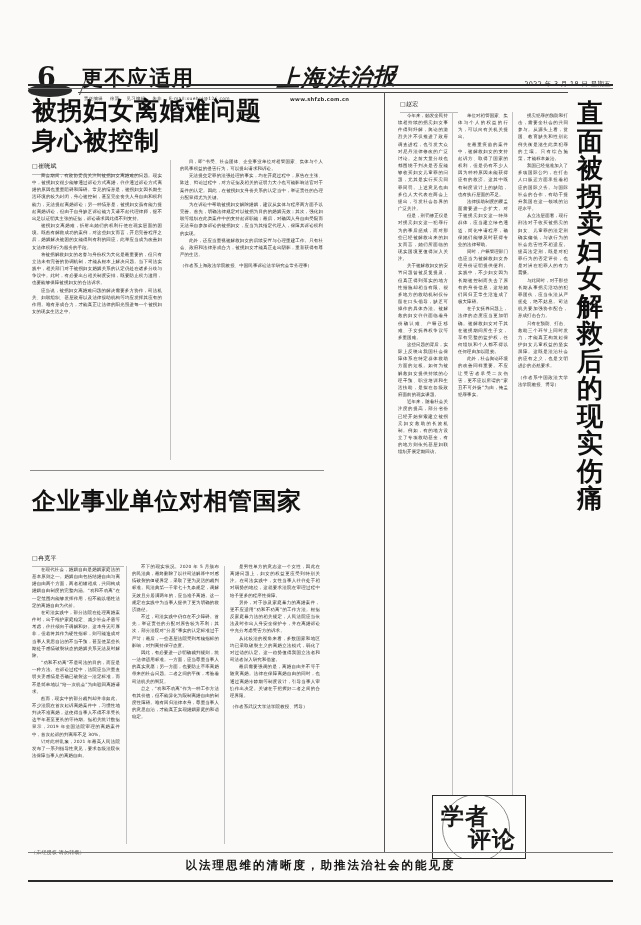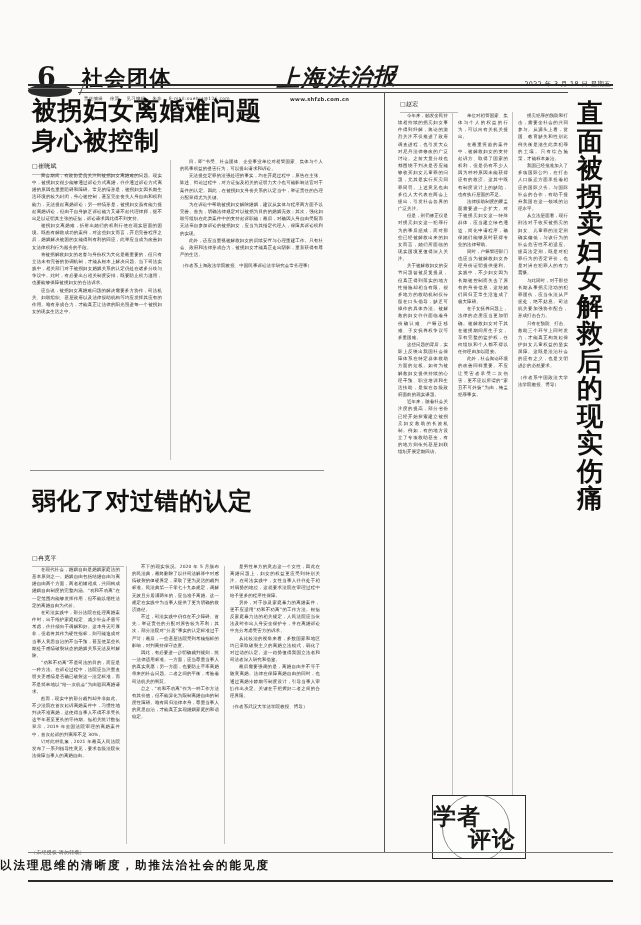--- a/index.html
+++ b/index.html
@@ -128,21 +128,21 @@
     text-align:center;
     letter-spacing:0;
   }
   .vhead span{display:block;}
 
   
   .foot-rule-top{
     position:absolute;left:28px;top:852px;width:585px;height:1px;background:#777;
   }
   .foot-slogan{
-    position:absolute;left:0;top:858px;width:641px;text-align:left;
+    position:absolute;left:0;top:858px;width:641px;text-align:center;
     font-family:"DejaVu Serif","Liberation Serif",serif;
     font-weight:700;font-size:11.5px;color:#141414;letter-spacing:2px;
   }
   .foot-rule-bot{
     position:absolute;left:28px;top:880px;width:585px;height:2px;background:#2b2b2b;
   }
   .copy-note{
     position:absolute;left:31px;top:849px;
     font-size:5px;color:#4a4a4a;letter-spacing:.2px;
   }
@@ -157,34 +157,34 @@
   .stamp-circle{
     position:absolute;left:9px;top:-2px;width:66px;height:66px;
     border:1px solid #8e8e8e;border-radius:50%;
   }
   .stamp-t1,.stamp-t2{
     position:absolute;
     font-family:"DejaVu Serif","Liberation Serif",serif;
     font-weight:700;color:#1a1a1a;
     font-size:23px;line-height:23px;letter-spacing:1px;
   }
-  .stamp-t1{left:0;top:8px;}
+  .stamp-t1{left:8px;top:8px;}
   .stamp-t2{left:35px;top:31px;}
 </style>
 </head>
 <body>
 
 <div class="page">
 
   <div class="masthead">
     <div class="pagenum-wrap">
       <div class="pagenum-ellipse"></div>
       <div class="pagenum-digit">6</div>
     </div>
-    <div class="section-title">社会团体</div>
+    <div class="section-title">更不应适用</div>
     <div class="hdr-rule-slash"></div>
     <div class="hdr-rule"></div>
     <div class="credits">
       <span>责任编辑</span><span>徐慧</span><span>见习编辑</span><span>朱非</span><span>E-mail:xuehui@126.com</span>
     </div>
     <div class="logo-cn">上海法治报</div>
     <div class="logo-url">www.shfzb.com.cn</div>
     <div class="hdr-date">2022 年 3 月 18 日  星期五</div>
   </div>
   <div class="hdr-thick"></div>
@@ -216,21 +216,21 @@
       <p>无法提交定罪的法强处理的事实，均在开庭过程中，原告在主张、陈述、辩论过程中，对方证据及相关的证明力大小也可能影响法官对于案件的认定。因此，在被拐妇女身份关系的认定当中，举证责任的合理分配显得尤为关键。</p>
       <p>为在诉讼中帮助被拐妇女解除婚姻，建议从实体与程序两方面予以完善。首先，明确法律规定对以被拐为目的的婚姻无效；其次，强化妇联等组织在此类案件中的支持起诉职能；最后，对确因人身自由受限而无法亲自参加诉讼的被拐妇女，应当为其指定代理人，保障其诉讼权利的实现。</p>
       <p>此外，还应当重视被解救妇女的后续安置与心理重建工作。只有社会、政府和法律形成合力，被拐妇女才能真正走出阴影，重新获得有尊严的生活。</p>
       <p class="attrib">（作者系上海政法学院教授、中国民事诉讼法学研究会常务理事）</p>
     </div>
 
   <div style="position:absolute;left:30px;top:470px;width:294px;height:1px;background:#8d8d8d;"></div>
 
   <div class="art" style="left:32px;top:486px;width:292px;">
     <div class="headline hl-b">
-      <div>弱化了对过错的认定</div>
+      <div>企业事业单位对相管国家</div>
     </div>
   </div>
   <div style="position:absolute;left:32px;top:550px;width:92px;">
     <div class="byline">□冉克平</div>
     <div class="byline-rule"></div>
   </div>
 
   <div class="colrule" style="left:126px;top:566px;height:278px;"></div>
   <div class="colrule" style="left:224px;top:566px;height:278px;"></div>
 

